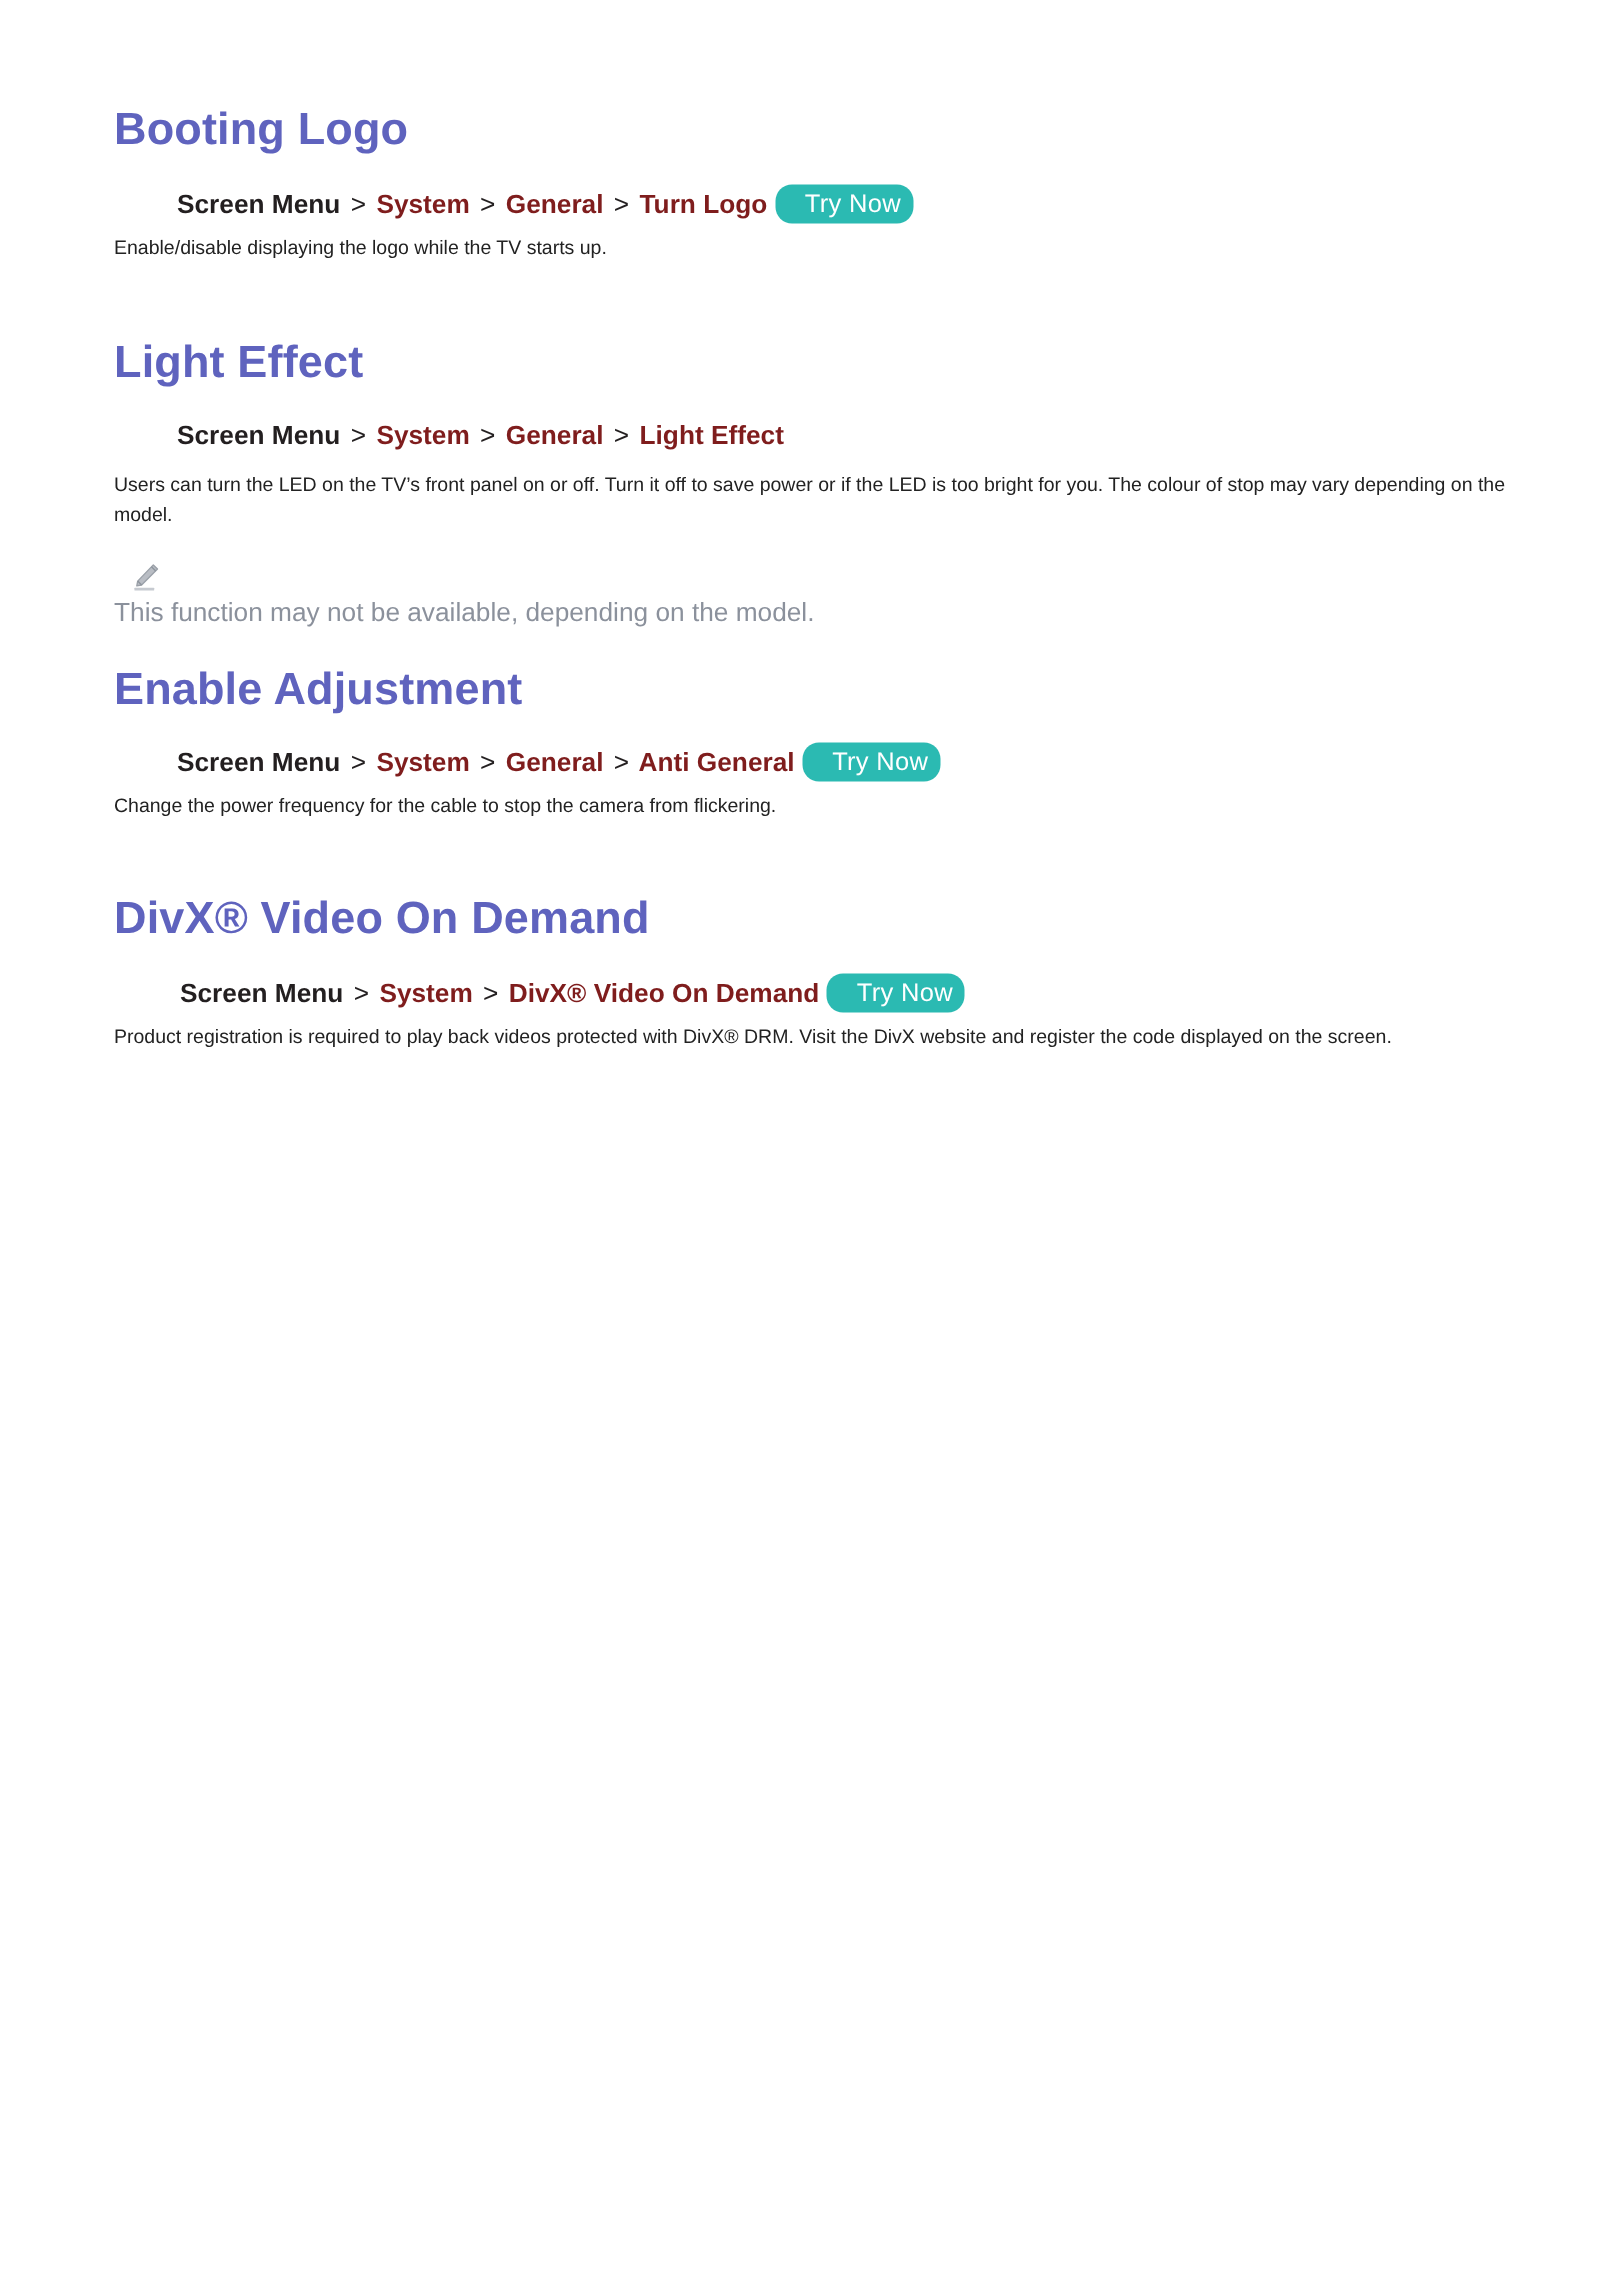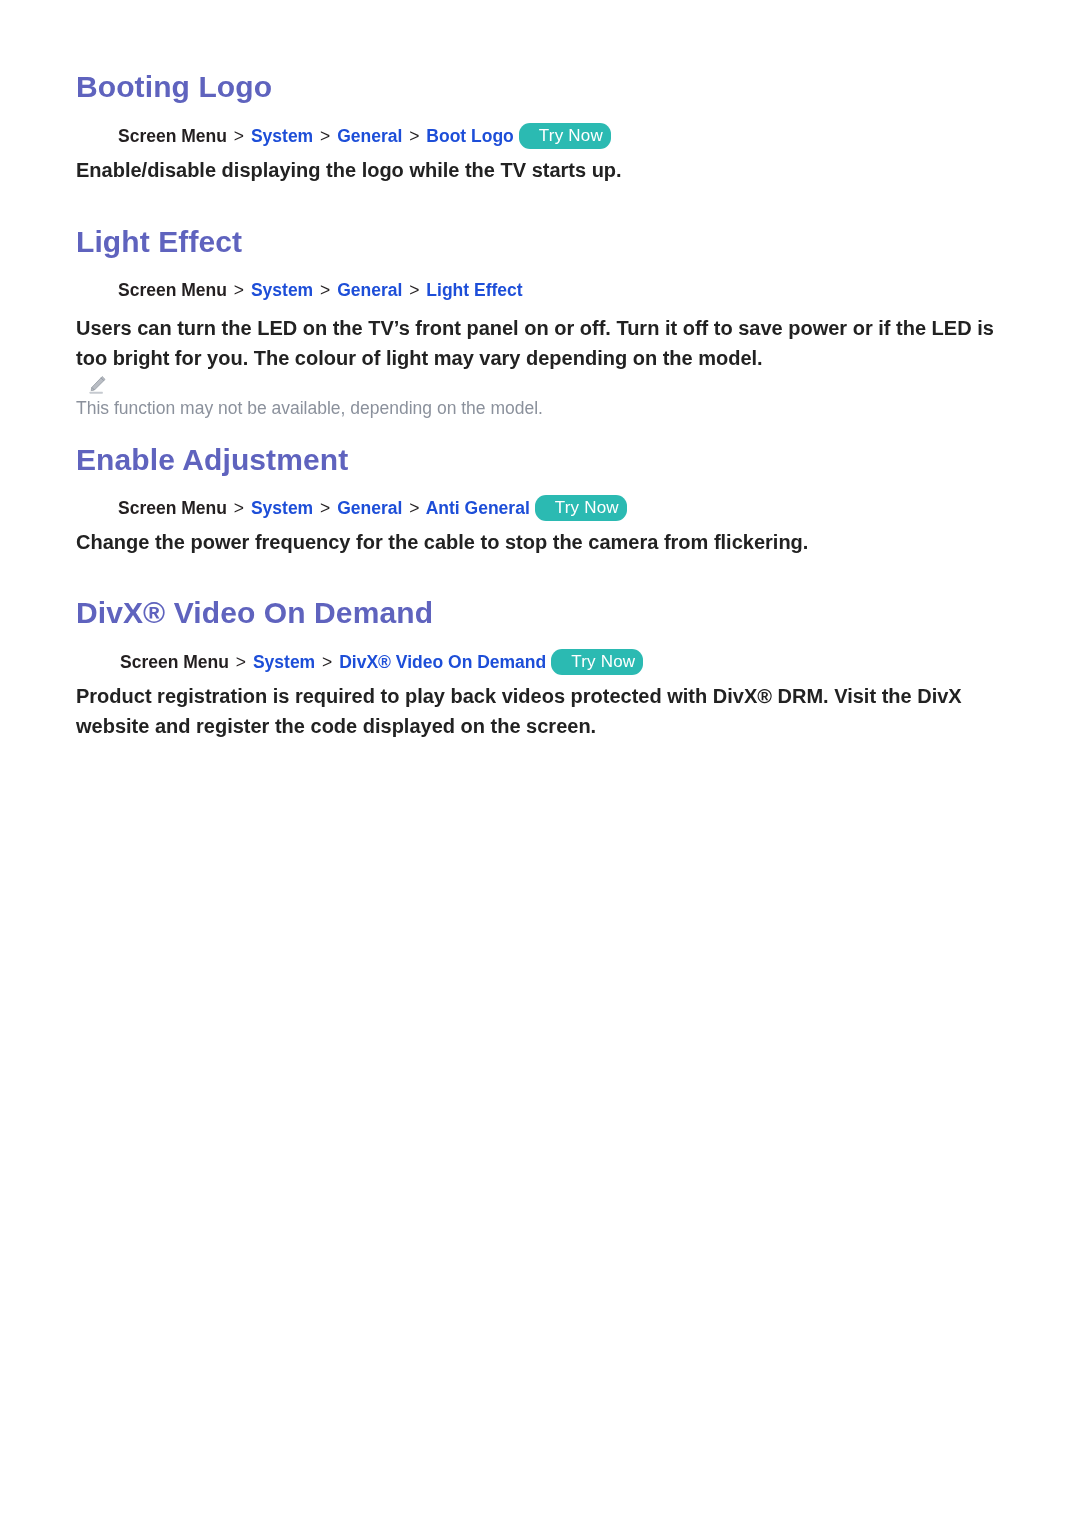--- a/index.html
+++ b/index.html
@@ -56,21 +56,21 @@
     color: #231f20;
     font-weight: bold;
     margin-left: 42px;
   }
   .breadcrumb .sep {
     color: #231f20;
     font-weight: normal;
     padding: 0 2px;
   }
   .breadcrumb .link {
-    color: #1d4ed8;
+    color: #7f1d1d;
     font-weight: bold;
   }
 
   
   .try-now {
     display: inline-block;
     background: #2bbab2;
     color: #ffffff;
     font-size: 17px;
     font-weight: normal;
@@ -78,22 +78,22 @@
     padding: 4px 8px 5px 20px;
     border-radius: 11px;
     margin-left: 5px;
     position: relative;
     top: -1px;
     letter-spacing: 0.2px;
   }
 
   
   .body-text {
-    font-size: 20px;
-    font-weight: bold;
+    font-size: 13px;
+    font-weight: normal;
     line-height: 1.5;
     color: #222222;
     margin: 0;
     padding: 0;
     max-width: 930px;
   }
 
   
   .note {
     display: flex;
@@ -145,38 +145,38 @@
 
     <h1 class="section-heading blk-booting-heading">Booting Logo</h1>
 
     <div class="breadcrumb blk-booting-crumb">
       <span class="root">Screen Menu</span>
       <span class="sep">&gt;</span>
       <span class="link">System</span>
       <span class="sep">&gt;</span>
       <span class="link">General</span>
       <span class="sep">&gt;</span>
-      <span class="link">Boot Logo</span><span class="try-now">Try Now</span>
+      <span class="link">Turn Logo</span><span class="try-now">Try Now</span>
     </div>
 
     <p class="body-text blk-booting-body">Enable/disable displaying the logo while the TV starts up.</p>
 
     <h1 class="section-heading blk-light-heading">Light Effect</h1>
 
     <div class="breadcrumb blk-light-crumb">
       <span class="root">Screen Menu</span>
       <span class="sep">&gt;</span>
       <span class="link">System</span>
       <span class="sep">&gt;</span>
       <span class="link">General</span>
       <span class="sep">&gt;</span>
       <span class="link">Light Effect</span>
     </div>
 
-    <p class="body-text blk-light-body">Users can turn the LED on the TV’s front panel on or off. Turn it off to save power or if the LED is too bright for you. The colour of light may vary depending on the model.</p>
+    <p class="body-text blk-light-body">Users can turn the LED on the TV’s front panel on or off. Turn it off to save power or if the LED is too bright for you. The colour of stop may vary depending on the model.</p>
 
     <div class="note blk-light-note">
       <span class="note-icon">
         <svg width="22" height="22" viewBox="0 0 22 22" xmlns="http://www.w3.org/2000/svg">
           <path d="M16.2 2.6 L19.0 5.4 L8.4 16.0 L5.2 16.6 L5.8 13.4 Z" fill="#b9bdc4" stroke="#9aa0a8" stroke-width="0.9" stroke-linejoin="round"></path>
           <path d="M15.0 3.8 L17.8 6.6" stroke="#8d949d" stroke-width="0.9"></path>
           <path d="M5.8 13.4 L8.4 16.0" stroke="#8d949d" stroke-width="0.9"></path>
           <rect x="3.6" y="17.8" width="13.2" height="1.9" rx="0.4" fill="#c6cad0"></rect>
         </svg>
       </span>

